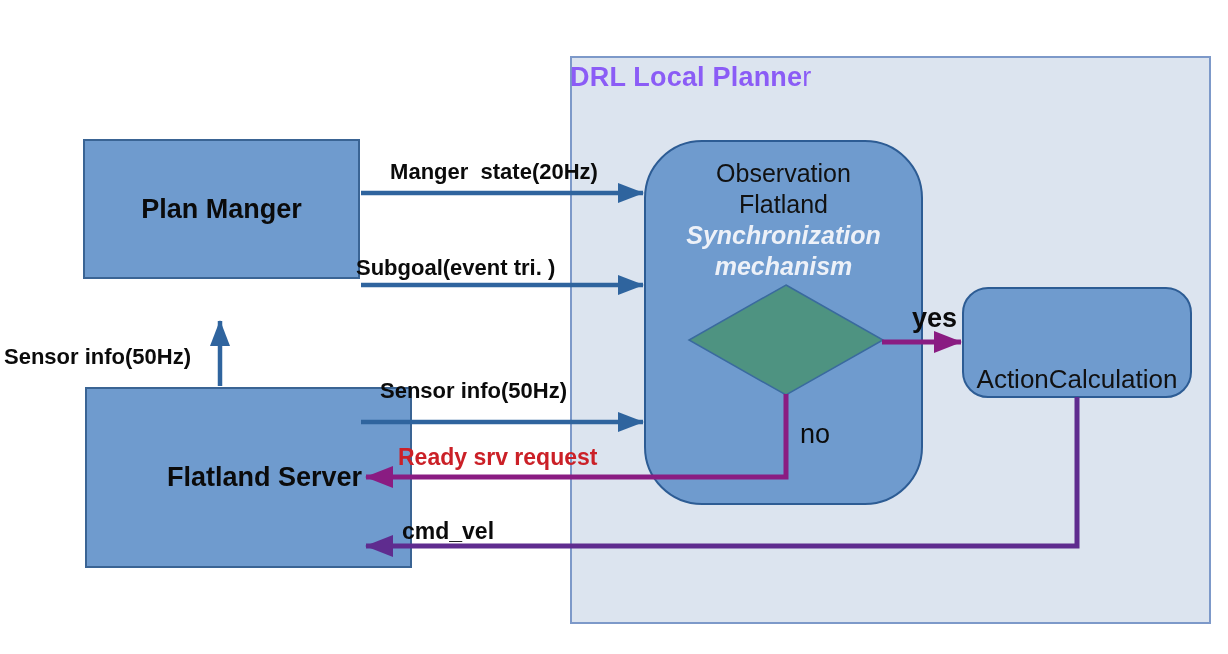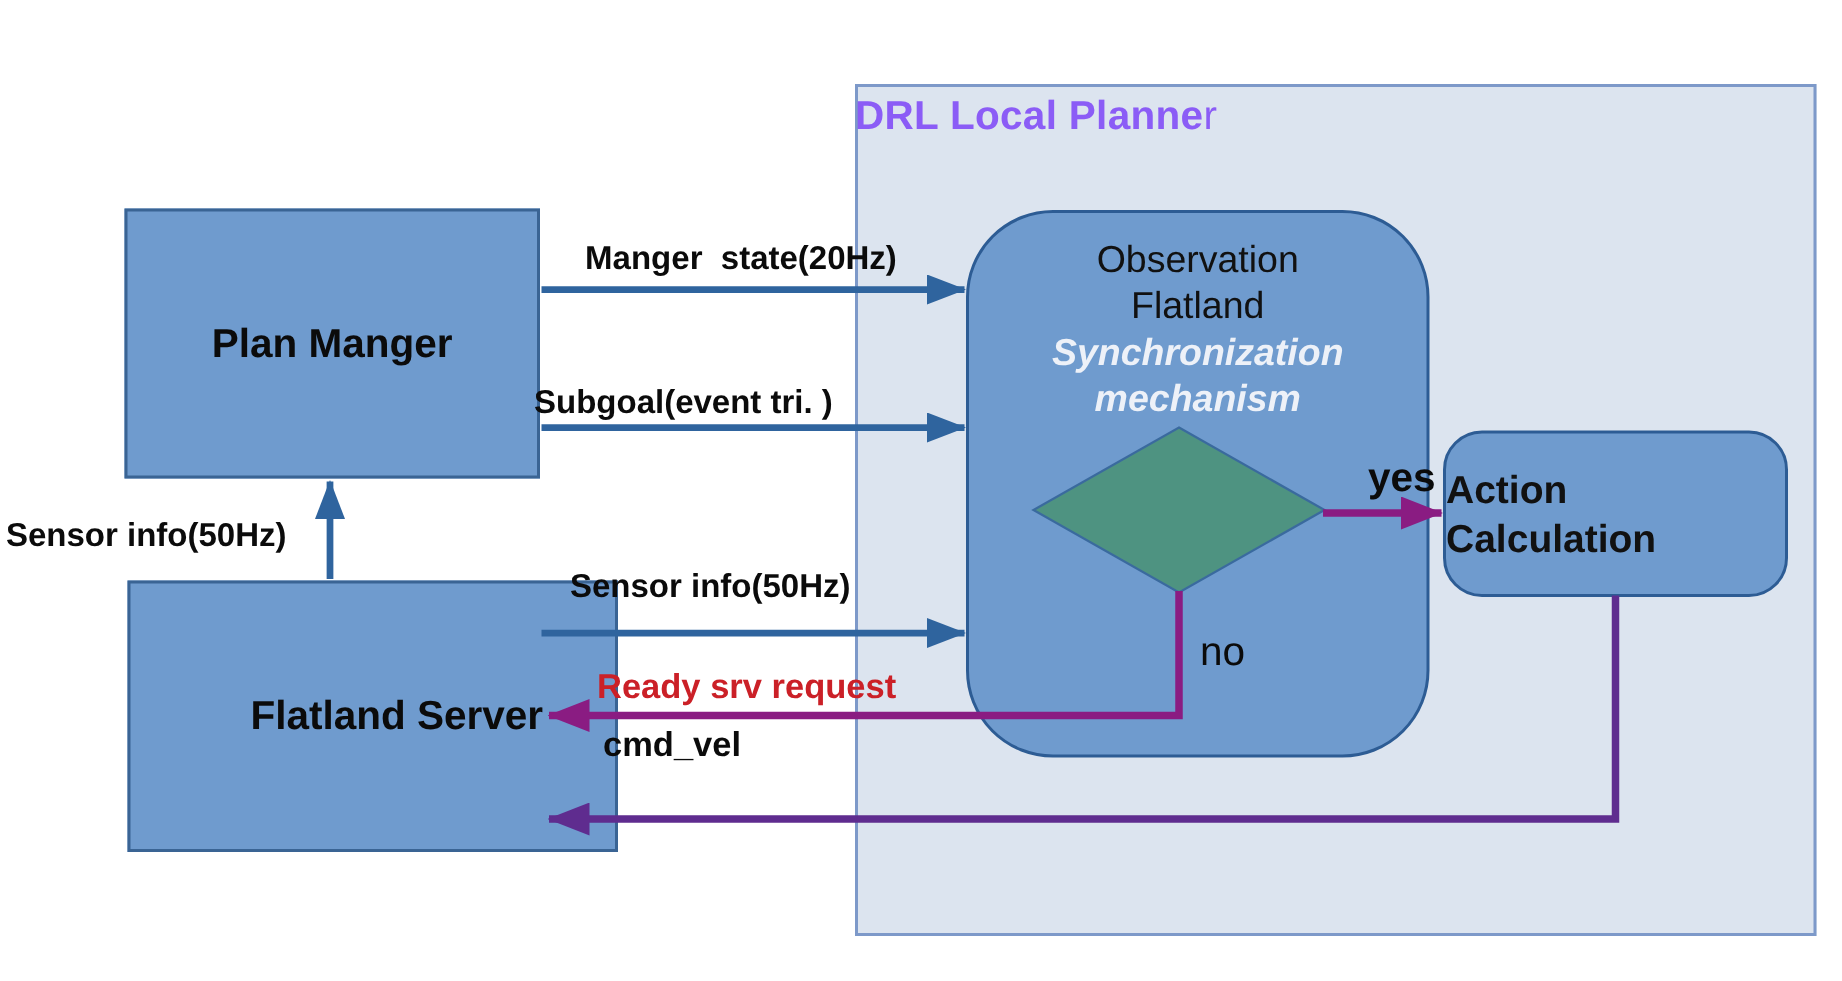--- a/index.html
+++ b/index.html
@@ -38,33 +38,33 @@
   .node-rect {
     position: absolute;
     background: #6f9bce;
     border: 2px solid #3a6494;
     box-sizing: border-box;
     display: flex;
     align-items: center;
     justify-content: center;
     z-index: 2;
   }
-  .plan-box     { left: 83px; top: 139px; width: 277px; height: 180px; }
+  .plan-box     { left: 83px; top: 139px; width: 277px; height: 140px; }
   .flatland-box { left: 85px; top: 387px; width: 327px; height: 181px; padding-left: 32px; }
   .node-rect .node-label {
     font-size: 27px;
     font-weight: bold;
     color: #0b0b0b;
     white-space: pre;
   }
 
   .obs-box {
     position: absolute;
     left: 644px; top: 140px;
-    width: 309px; height: 365px;
+    width: 279px; height: 365px;
     background: #6f9bce;
     border: 2px solid #2d5c94;
     border-radius: 58px;
     box-sizing: border-box;
     z-index: 2;
     text-align: center;
     padding-top: 16px;
   }
   .obs-line {
     font-size: 25px; line-height: 31px;
@@ -78,25 +78,24 @@
 
   .action-box {
     position: absolute;
     left: 962px; top: 287px;
     width: 230px; height: 111px;
     background: #6f9bce;
     border: 2px solid #2d5c94;
     border-radius: 26px;
     box-sizing: border-box;
     display: flex;
-    flex-direction: column;
-    align-items: flex-start;
+    flex-direction: row;
+    align-items: flex-end;
     justify-content: center;
     z-index: 2;
-    font-weight: bold;
   }
   .action-line { font-size: 26px; line-height: 33px; color: #111; }
 
   
   .arrow-layer {
     position: absolute;
     left: 0; top: 0;
     width: 1228px; height: 654px;
     z-index: 3;
     pointer-events: none;
@@ -109,21 +108,21 @@
     font-weight: bold;
     color: #0b0b0b;
     white-space: pre;
     z-index: 4;
   }
   .lbl-robot      { left: 370px; top: 159px; width: 248px; text-align: center; }
   .lbl-subgoal    { left: 356px; top: 255px; }
   .lbl-sensor-up  { left: 4px;   top: 344px; }
   .lbl-sensor-rt  { left: 380px; top: 378px; }
   .lbl-step       { left: 398px; top: 444px; font-size: 23px; color: #cb2027; }
-  .lbl-cmd        { left: 402px; top: 483px; font-size: 23px; }
+  .lbl-cmd        { left: 402px; top: 518px; font-size: 23px; }
   .lbl-yes        { left: 912px; top: 303px; font-size: 27px; font-weight: bold; }
   .lbl-no         { left: 800px; top: 419px; font-size: 27px; font-weight: normal; }
   .lbl-isready    {
     left: 696px; top: 325px; width: 180px;
     text-align: center;
     font-size: 27px; font-weight: normal;
   }
 </style>
 </head>
 <body>

